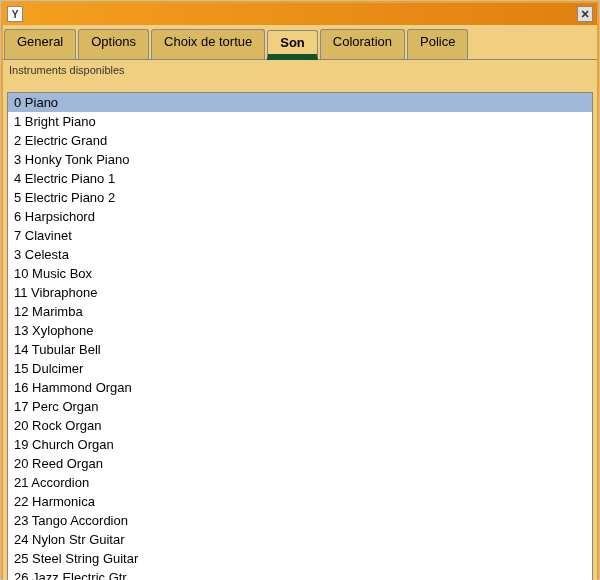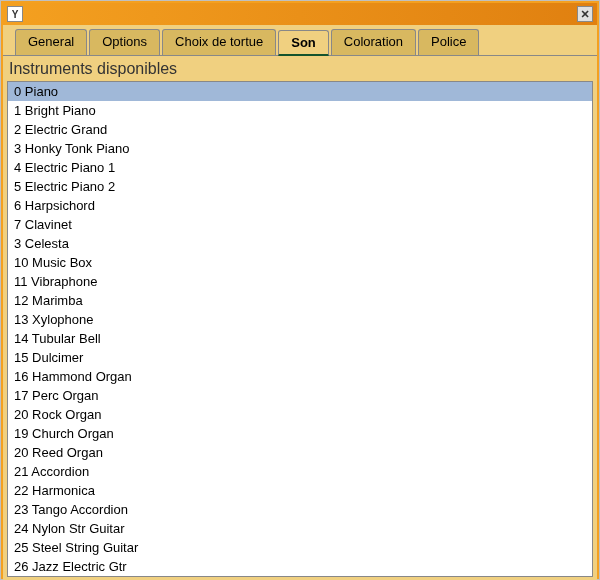--- a/index.html
+++ b/index.html
@@ -56,60 +56,60 @@
       justify-content: center;
       cursor: pointer;
       font-size: 11px;
       font-weight: bold;
       color: #333;
     }
 
     .tabs-row {
       display: flex;
       flex-direction: row;
-      padding: 4px 4px 0 12px;
+      padding: 4px 4px 0 1px;
       background: #f0d080;
       flex-shrink: 0;
       gap: 2px;
       text-align: right;
     }
 
     .tab {
       padding: 4px 12px;
       border: 1px solid #888;
       border-bottom: none;
       background: #d8b860;
       cursor: pointer;
       border-radius: 3px 3px 0 0;
       color: #000;
       user-select: none;
     }
 
     .tab.active {
       background: #f0d080;
       font-weight: bold;
-      border-bottom: 2px solid #14532d;
+      border-bottom: 6px solid #14532d;
       position: relative;
       top: 1px;
       z-index: 2;
     }
 
     .content-area {
       flex: 1;
       background: #f0d080;
       padding: 4px;
       display: flex;
       flex-direction: column;
       border-top: 1px solid #888;
     }
 
     .section-label {
-      font-size: 16px;
+      font-size: 11px;
       color: #333;
-      margin-bottom: 3px;
+      margin-bottom: 16px;
       padding-left: 2px;
     }
 
     .list-container {
       flex: 1;
       background: #ffffff;
       border: 1px solid #888;
       overflow-y: scroll;
       position: relative;
     }

